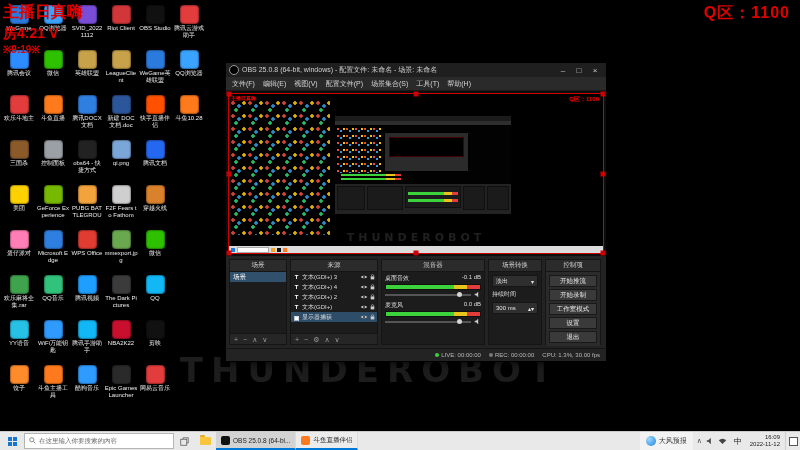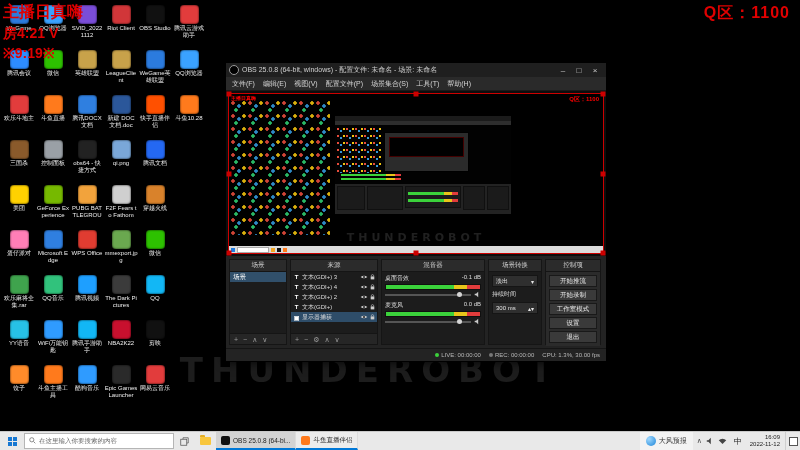--- a/index.html
+++ b/index.html
@@ -16,21 +16,21 @@
          display:flex;flex-flow:column wrap;align-content:flex-start;}
   .icon{width:34px;height:45px;display:flex;flex-direction:column;align-items:center;padding-top:3px;box-sizing:border-box;}
   .tile{width:19px;height:19px;border-radius:4px;box-shadow:0 0 2px #000 inset;}
   .ilabel{font-size:6px;color:#eee;text-shadow:0 1px 1px #000;text-align:center;
           line-height:6.5px;max-height:13px;overflow:hidden;word-break:break-all;margin-top:1px;width:33px;}
 
   
   .overlay-tl{position:absolute;left:3px;top:0;z-index:30;color:#e00000;font-weight:bold;pointer-events:none;line-height:1.45;}
   .overlay-tl div:nth-of-type(1){font-size:16px;}
   .overlay-tl div:nth-of-type(2){font-size:14px;}
-  .overlay-tl div:nth-of-type(3){font-size:14px;}
+  .overlay-tl div:nth-of-type(3){font-size:10px;}
   .overlay-tl div:nth-of-type(4){font-size:15px;}
   .overlay-q{position:absolute;right:10px;top:3px;z-index:30;color:#e00000;font-size:16px;font-weight:bold;letter-spacing:1px;}
 
   
   .obs{position:absolute;left:225px;top:62px;width:382px;height:300px;z-index:5;
        background:#2a2a2a;border:1px solid #000;box-shadow:0 0 10px rgba(0,0,0,.9);
        display:flex;flex-direction:column;box-sizing:border-box;}
   .titlebar{height:14px;background:#1f1f1f;display:flex;align-items:center;padding:0 3px;flex:none;}
   .obsico{width:8px;height:8px;border-radius:50%;background:#000;border:1px solid #999;margin-right:3px;flex:none;}
   .wtitle{font-size:7px;color:#cfcfcf;white-space:nowrap;overflow:hidden;}

